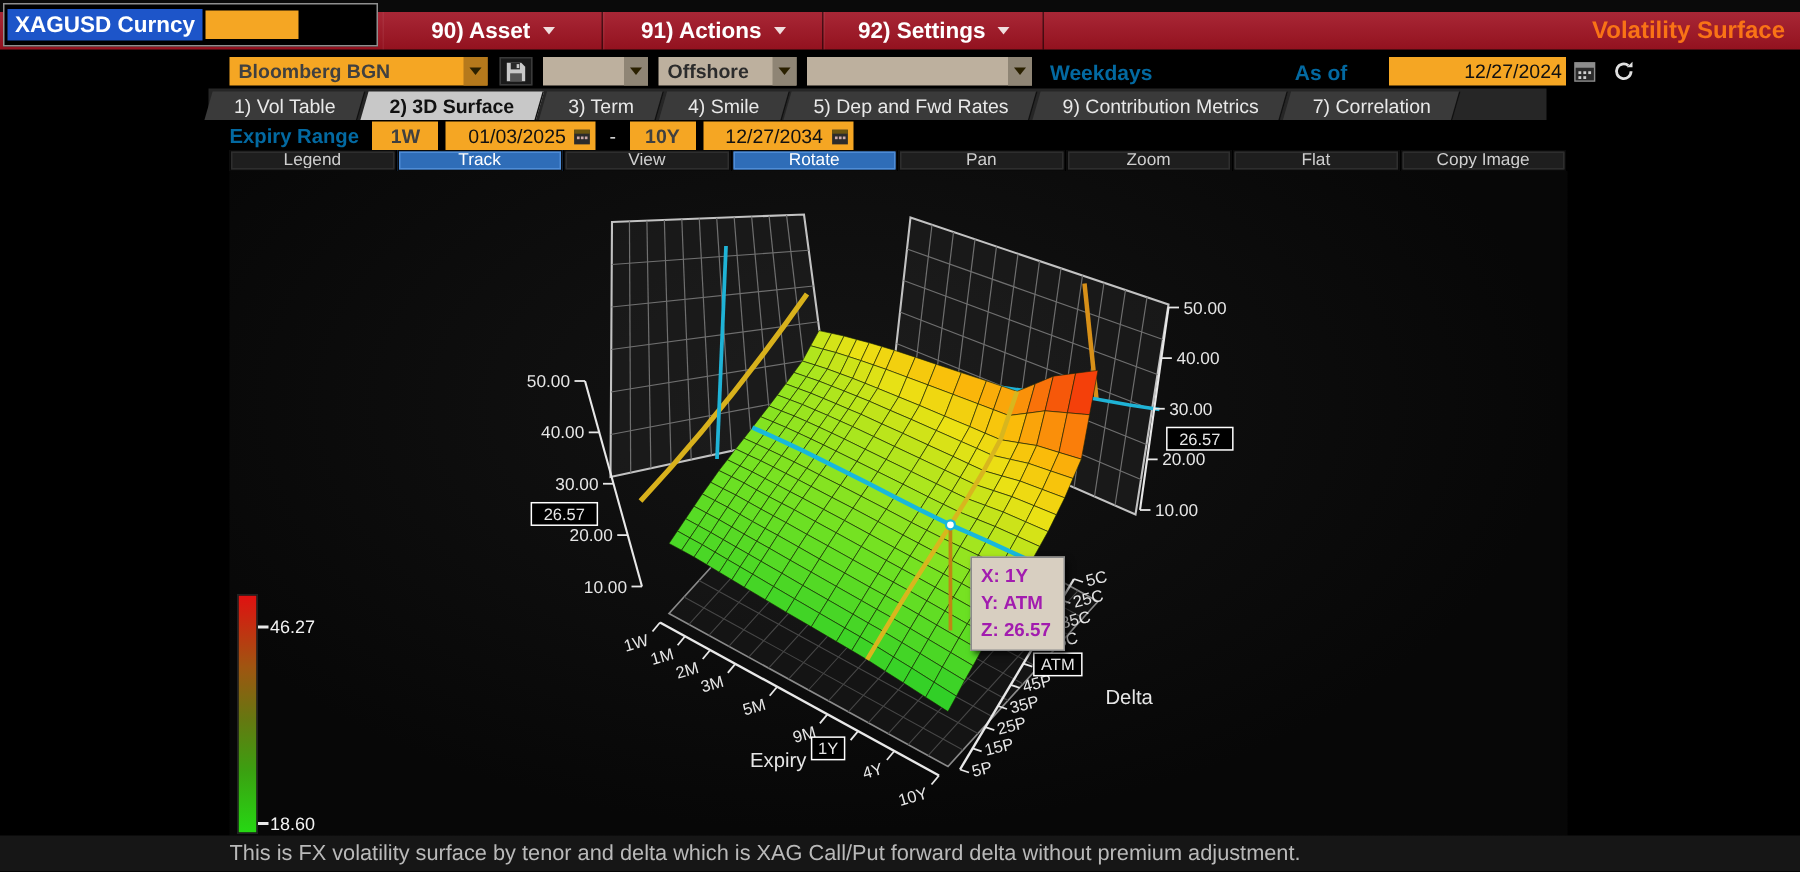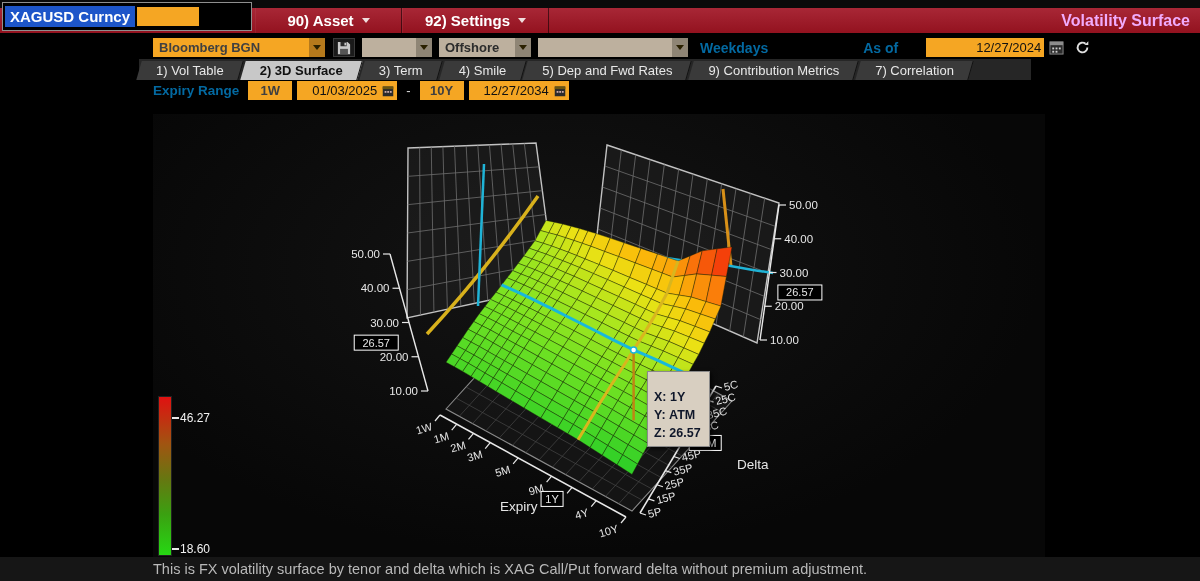--- a/index.html
+++ b/index.html
@@ -17,21 +17,21 @@
                border:1px solid #8f8f8f; background:#000; display:flex; align-items:center; padding:2px; z-index:3;}
   .tickertext { background:#1d55c9; color:#fff; font-size:15px; font-weight:bold; padding:2px 5px; white-space:nowrap;}
   .cursorblock { width:62px; height:19px; background:#f5a623; margin-left:2px; }
   .menurow { position:absolute; left:255px; top:8px; height:25px; display:flex; z-index:2;}
   .menu { position:relative; width:147px; height:25px; display:flex; align-items:center; justify-content:center;
           color:#fff; font-size:15px; font-weight:bold; border-right:1px solid rgba(0,0,0,.55);
           border-left:1px solid rgba(255,255,255,.06); cursor:default;}
   .tri { width:0; height:0; border-left:4px solid transparent; border-right:4px solid transparent;
          border-top:5px solid #f0dede; display:inline-block; margin-left:8px; }
   .screen-title { position:absolute; right:10px; top:8px; height:25px; line-height:25px;
-                  color:#f0abfc; font-size:16px; font-weight:bold; z-index:2;}
+                  color:#f97316; font-size:16px; font-weight:bold; z-index:2;}
   
   .row2 { position:absolute; left:0; top:36px; width:1200px; height:23px; display:flex; align-items:center; padding-left:153px;}
   .sel { height:19px; display:flex; align-items:stretch; font-size:13px; font-weight:bold; color:#404040; cursor:default;}
   .sel .val { flex:1; display:flex; align-items:center; padding:0 6px; white-space:nowrap; overflow:hidden;}
   .sel .dd { width:16px; display:flex; align-items:center; justify-content:center; }
   .sel .dd .tri { border-top-color:#2a2000; margin-left:0;}
   .sel.orange { background:#f5a623; }
   .sel.orange .dd { background:#b5791c; }
   .sel.tan { background:#bdb09e; color:#2c2c2c;}
   .sel.tan .dd { background:#8f8575; }
@@ -61,40 +61,44 @@
   .chart { position:absolute; left:153px; top:114px; width:892px; height:443px;
            background:radial-gradient(ellipse at 45% 35%, #141414 0%, #070707 70%); }
   #scene { position:absolute; left:0; top:0; }
   svg text { font-family:"Liberation Sans", sans-serif; fill:#e6e6e6; }
   .colorbar { position:absolute; left:5px; top:282px; width:14px; height:160px;
               background:linear-gradient(180deg,#e01111 0%,#a05511 30%,#667711 52%,#3ba011 74%,#26d813 100%);
               border:1px solid #222;}
   .cbl { position:absolute; left:19px; color:#f2f2f2; font-size:12px; display:flex; align-items:center; white-space:nowrap;}
   .cbl::before { content:''; display:inline-block; width:7px; height:0; border-top:2px solid #e8e8e8; margin-right:1px;}
   .tooltip { position:absolute; left:494px; top:257px; background:#d8cfc1; border:1px solid #8a8a8a;
-             box-shadow:2px 2px 4px rgba(0,0,0,.7); padding:16px 8px 4px 6px; color:#0f172a;
+             box-shadow:2px 2px 4px rgba(0,0,0,.7); padding:3px 8px 4px 6px; color:#a21caf;
              font-size:12.5px; font-weight:bold; line-height:1.45; z-index:5; white-space:nowrap;}
   
   .footer { position:absolute; left:0; top:557px; width:1200px; height:42px; background:#161616;
             color:#b9b9b9; font-size:14.5px; line-height:24px; padding-left:153px; white-space:nowrap;}
 </style>
 </head>
 <body>
 
 <div class="screen">
 
   <div class="topbar">
     <div class="redbar"></div>
     <div class="tickerbox">
       <span class="tickertext">XAGUSD Curncy</span>
       <span class="cursorblock"></span>
     </div>
     <div class="menurow">
         <div class="menu">
           <span>90) Asset</span>
+          <span class="tri"></span>
+        </div>
+        <div class="menu">
+          <span>91) Actions</span>
           <span class="tri"></span>
         </div>
         <div class="menu">
           <span>92) Settings</span>
           <span class="tri"></span>
         </div>
       </div>
     <div class="screen-title">Volatility Surface</div>
   </div>
 
@@ -193,20 +197,30 @@
             <rect x="1" y="2" width="14" height="13" fill="#2b2b2b"></rect>
             <rect x="1" y="2" width="14" height="3.5" fill="#6b5510"></rect>
             <rect x="3.5" y="8" width="2.4" height="2.4" fill="#caa"></rect>
             <rect x="7" y="8" width="2.4" height="2.4" fill="#caa"></rect>
             <rect x="10.5" y="8" width="2.4" height="2.4" fill="#caa"></rect>
           </svg>
         </span>
     </div>
   </div>
 
+  <div class="toolbar">
+      <div class="tbtn">Legend</div>
+      <div class="tbtn active">Track</div>
+      <div class="tbtn">View</div>
+      <div class="tbtn active">Rotate</div>
+      <div class="tbtn">Pan</div>
+      <div class="tbtn">Zoom</div>
+      <div class="tbtn">Flat</div>
+      <div class="tbtn">Copy Image</div>
+    </div>
 
   <div class="chart">
     <svg id="scene" width="892" height="443" viewBox="0 0 892 443">
         <polygon points="255,34 383,29 402,172 254,204" fill="rgba(34,34,34,0.55)" stroke="#c2c2c2" stroke-width="1.4"></polygon>
         <line x1="266.6363636363636" y1="33.54545454545455" x2="267.45454545454544" y2="201.0909090909091" stroke="#6f6f6f" stroke-width="0.8"></line>
         <line x1="278.27272727272725" y1="33.09090909090909" x2="280.90909090909093" y2="198.1818181818182" stroke="#6f6f6f" stroke-width="0.8"></line>
         <line x1="289.9090909090909" y1="32.63636363636363" x2="294.3636363636364" y2="195.27272727272728" stroke="#6f6f6f" stroke-width="0.8"></line>
         <line x1="301.54545454545456" y1="32.18181818181818" x2="307.8181818181818" y2="192.36363636363637" stroke="#6f6f6f" stroke-width="0.8"></line>
         <line x1="313.1818181818182" y1="31.727272727272727" x2="321.27272727272725" y2="189.45454545454547" stroke="#6f6f6f" stroke-width="0.8"></line>
         <line x1="324.8181818181818" y1="31.272727272727273" x2="334.72727272727275" y2="186.54545454545456" stroke="#6f6f6f" stroke-width="0.8"></line>

